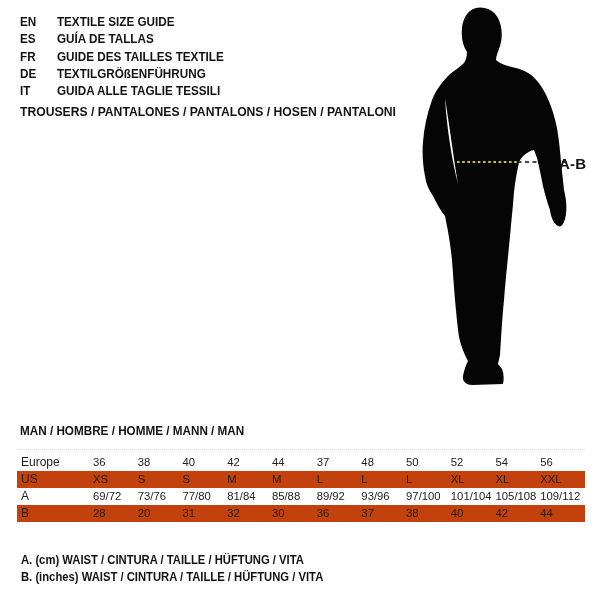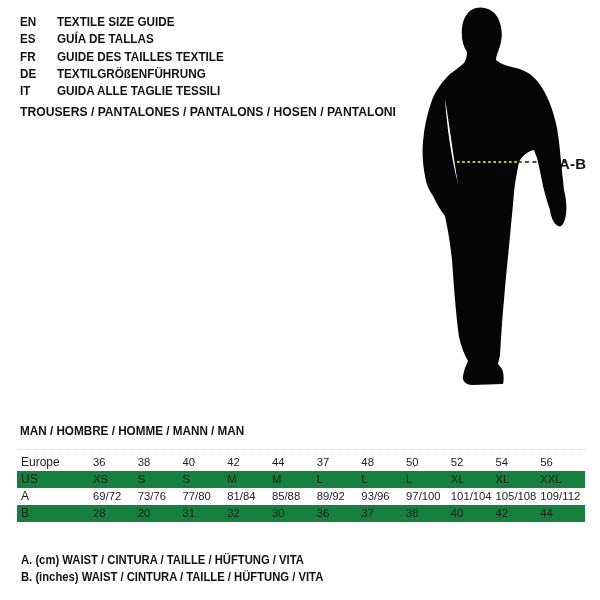--- a/index.html
+++ b/index.html
@@ -19,21 +19,21 @@
   .figure-svg{position:absolute;left:410px;top:0;}
   .ab-label{position:absolute;left:559px;top:155px;font-size:15px;font-weight:700;letter-spacing:.2px;}
   
   .table-topline{position:absolute;left:17px;top:449px;width:568px;height:0;border-top:1px dotted #d9d9d9;}
   .size-table{position:absolute;left:17px;top:454px;width:568px;font-size:11.5px;}
   .t-header{position:relative;height:15px;line-height:15px;background:#c4c4c4;color:#1b1b1b;font-size:11.5px;}
   .t-header::before{content:'';position:absolute;left:76px;right:0;top:0;bottom:0;
     background:repeating-linear-gradient(90deg,transparent 0 43.7px,#ffffff 43.7px 44.7px);}
   .t-header .hd-text{position:relative;z-index:1;display:inline-block;padding-left:4px;white-space:nowrap;transform:scaleX(.92);transform-origin:0 0;}
   .t-row{display:grid;grid-template-columns:76px repeat(11,1fr);height:17px;line-height:17px;color:#222;}
-  .t-row.alt{background:#15803d;}
+  .t-row.alt{background:#c2410c;}
   .t-row .cell{overflow:hidden;white-space:nowrap;font-size:11.3px;}
   .t-row .label{text-align:left;padding-left:4px;font-size:12px;}
   
   .footnotes{position:absolute;left:21px;top:552px;font-size:12.5px;font-weight:700;line-height:17px;white-space:nowrap;}
 </style>
 </head>
 <body>
 
 <div class="canvas">
 

